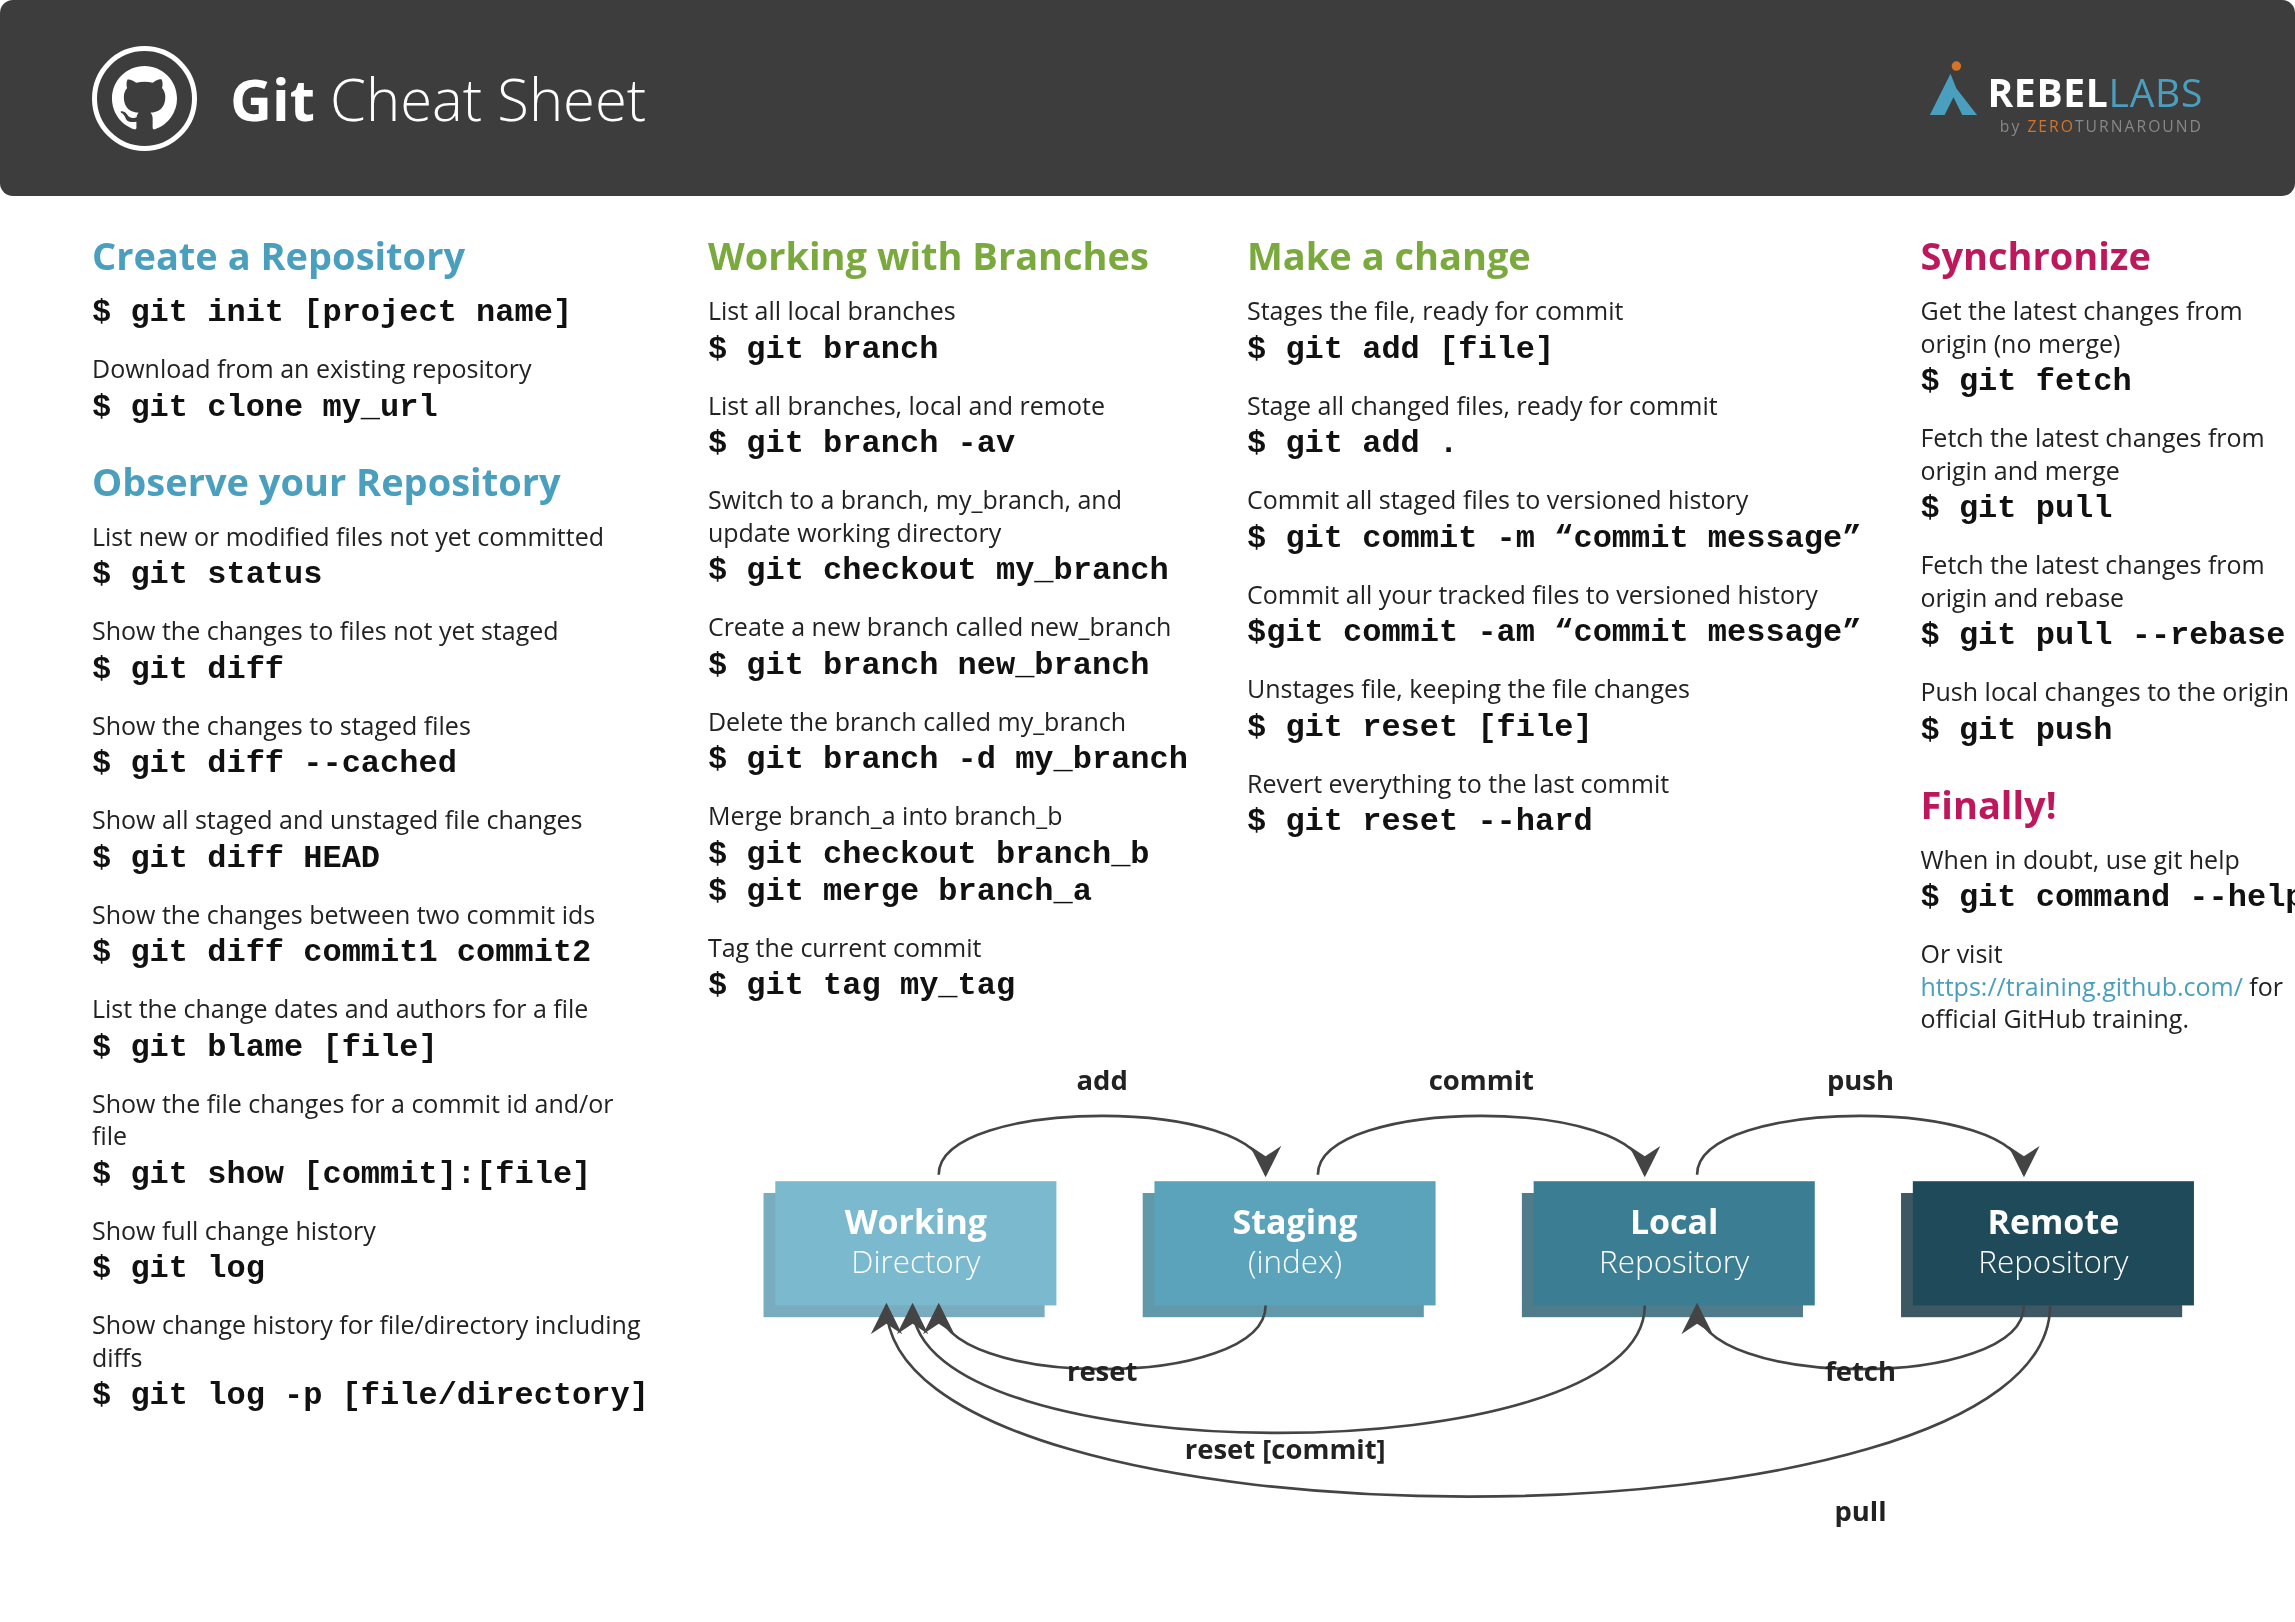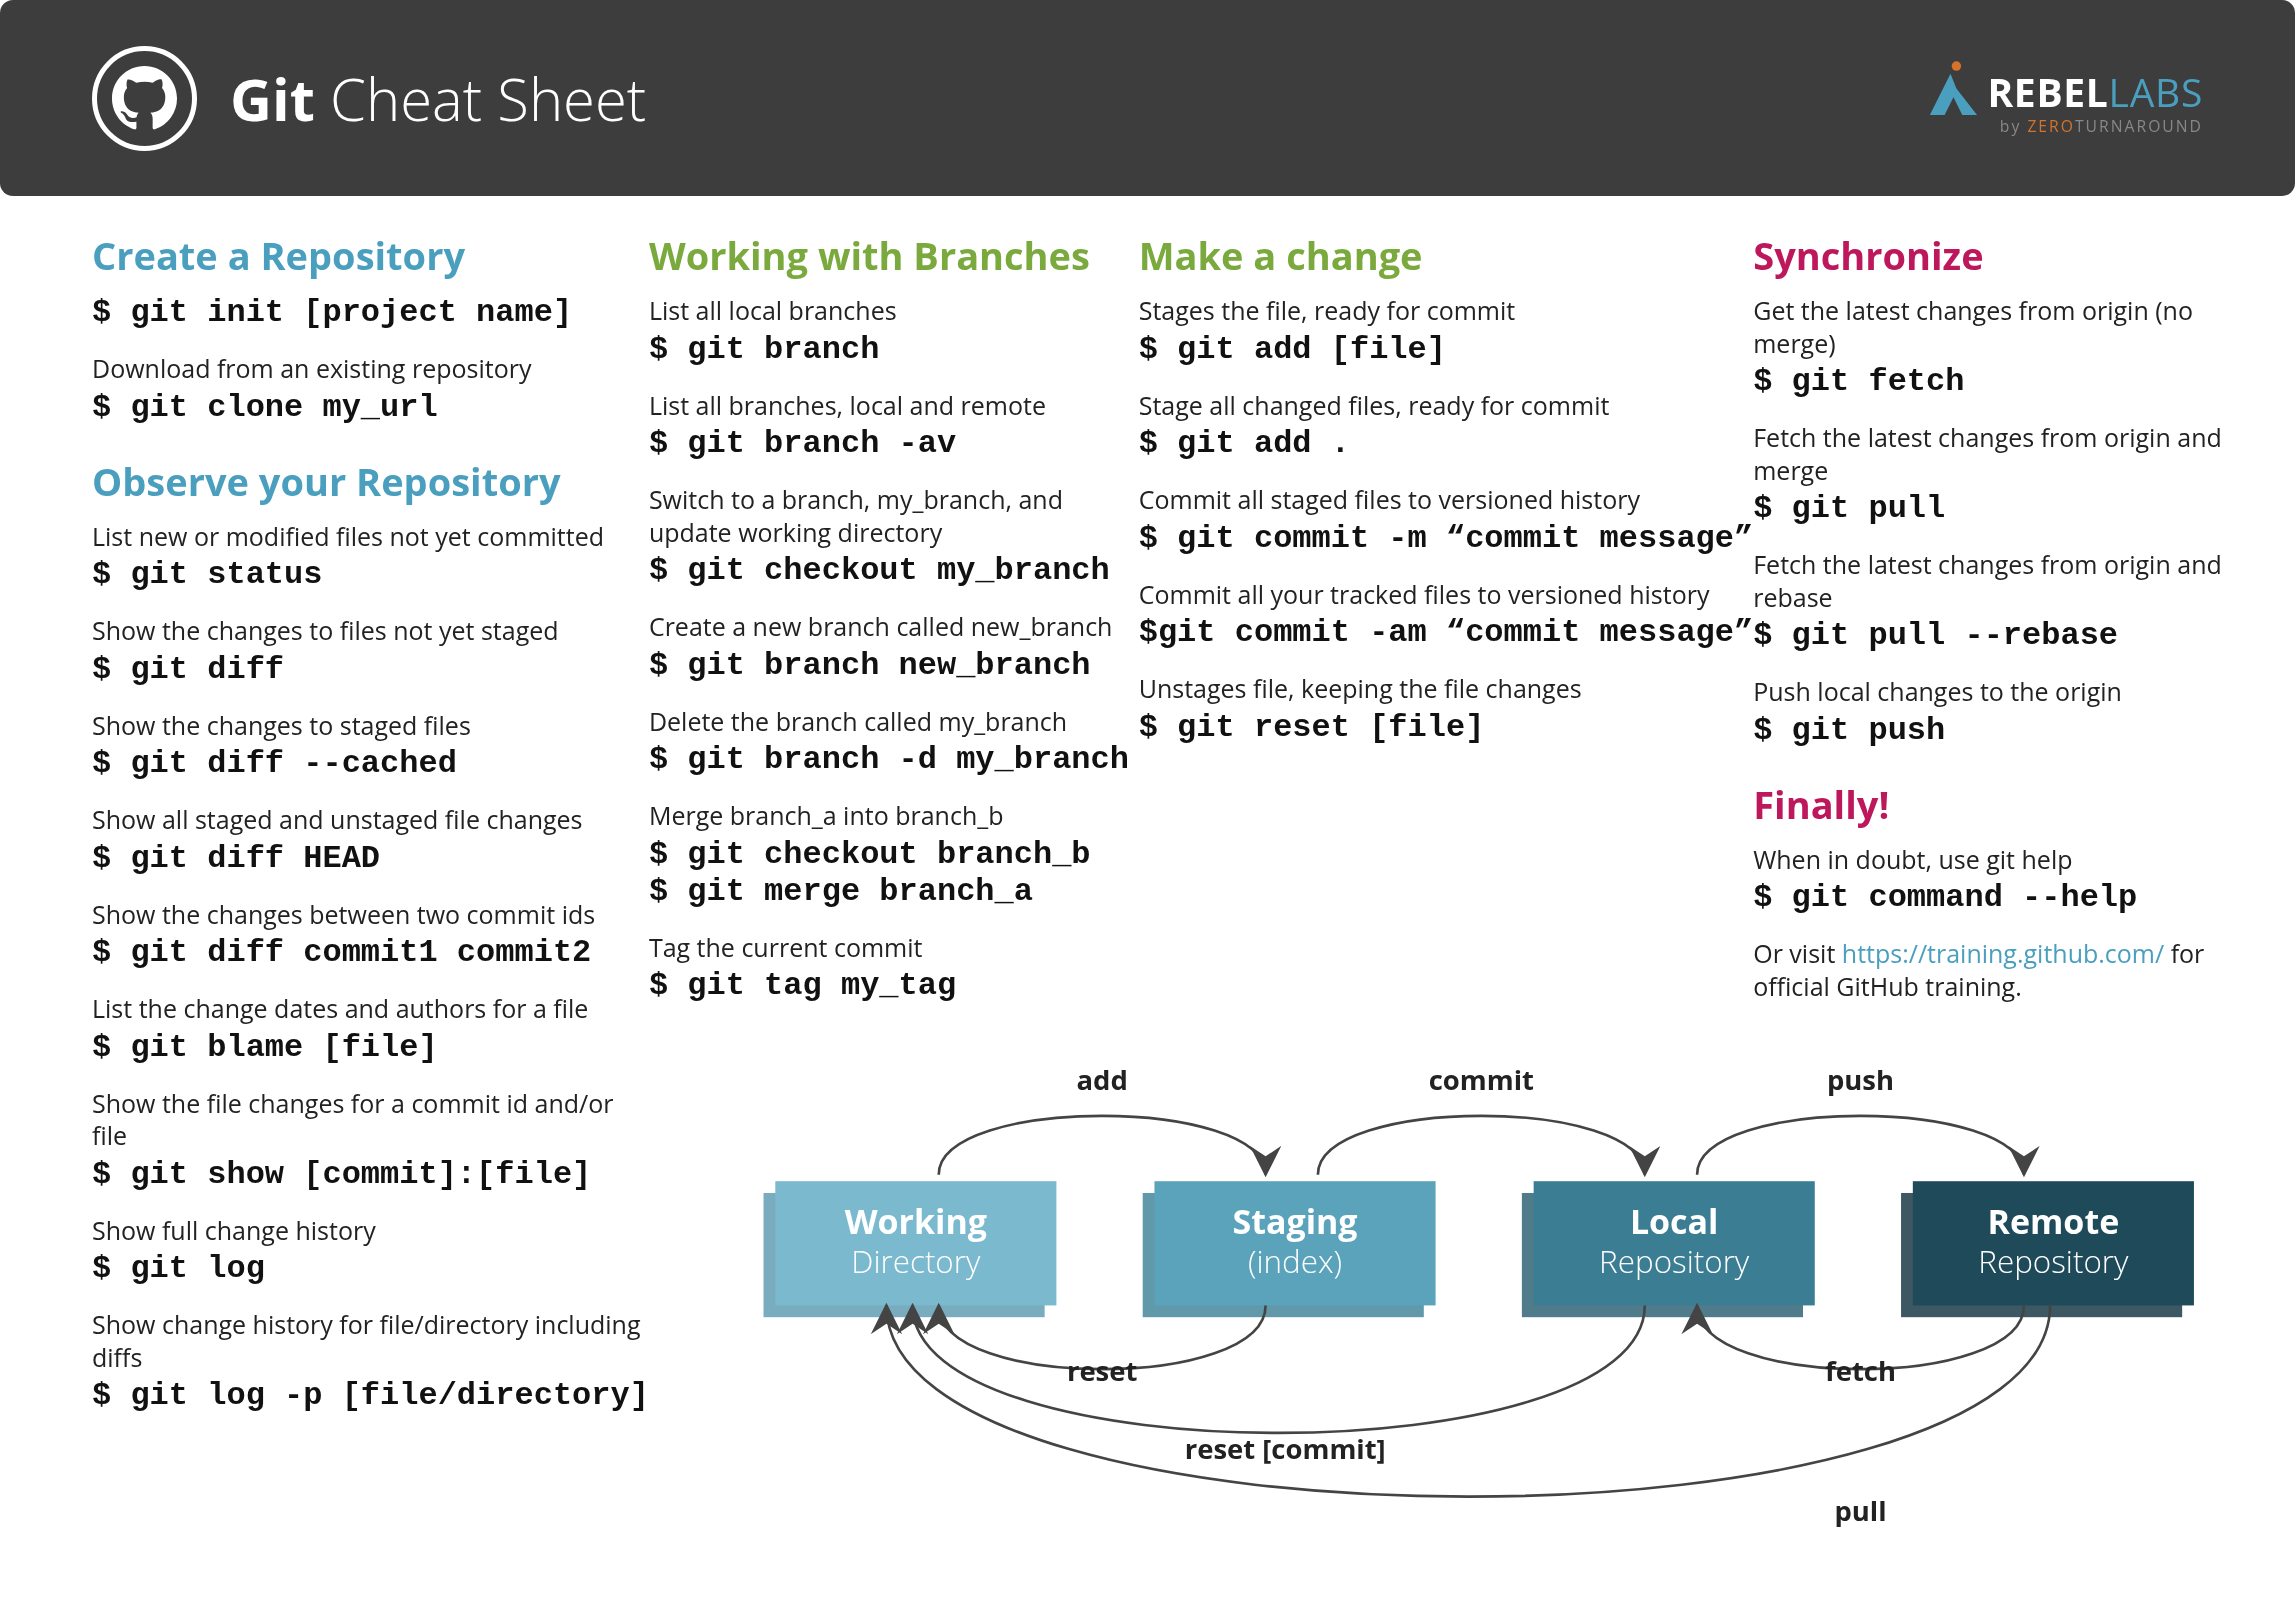--- a/index.html
+++ b/index.html
@@ -39,20 +39,21 @@
   .logo-right { text-align: right; }
   .logo-top { display:flex; align-items:flex-end; gap:7.9px; }
   .logo-mark { width:59px; height:59px; position:relative; }
   .logo-text1 { color:#fff; font-size:39px; font-weight:700; letter-spacing:0.7px; }
   .logo-text1 .blue { color:#4a9fbf; font-weight:400; }
   .logo-sub { color:#888; font-size:15.7px; letter-spacing:2px; text-align:right; margin-top:-2.6px; }
   .logo-sub .orange { color:#d4732a; }
   .content {
     display: flex;
     padding: 33px 52px 0 92px;
+    gap: 59px;
   }
   .col { flex: 1; }
   .section-h {
     font-size: 38px;
     font-weight: 700;
     margin-bottom: 13px;
     margin-top: 29.4px;
   }
   .section-h:first-child { margin-top: 0; }
   .h-blue   { color: #4a9fbf; }
@@ -227,20 +228,24 @@
           <div class="desc">Commit all staged files to versioned history</div>
           <div class="cmd">$ git commit -m “commit message”</div>
         </div>
         <div class="item">
           <div class="desc">Commit all your tracked files to versioned history</div>
           <div class="cmd">$git commit -am “commit message”</div>
         </div>
         <div class="item">
           <div class="desc">Unstages file, keeping the file changes</div>
           <div class="cmd">$ git reset [file]</div>
+        </div>
+        <div class="item">
+          <div class="desc">Revert everything to the last commit</div>
+          <div class="cmd">$ git reset --hard</div>
         </div>
       </div>
   </div>
 
   <div class="col">
     <h2 class="section-h h-orange">Synchronize</h2>
     <div id="c4s1">
         <div class="item">
           <div class="desc">Get the latest changes from origin (no merge)</div>
           <div class="cmd">$ git fetch</div>

